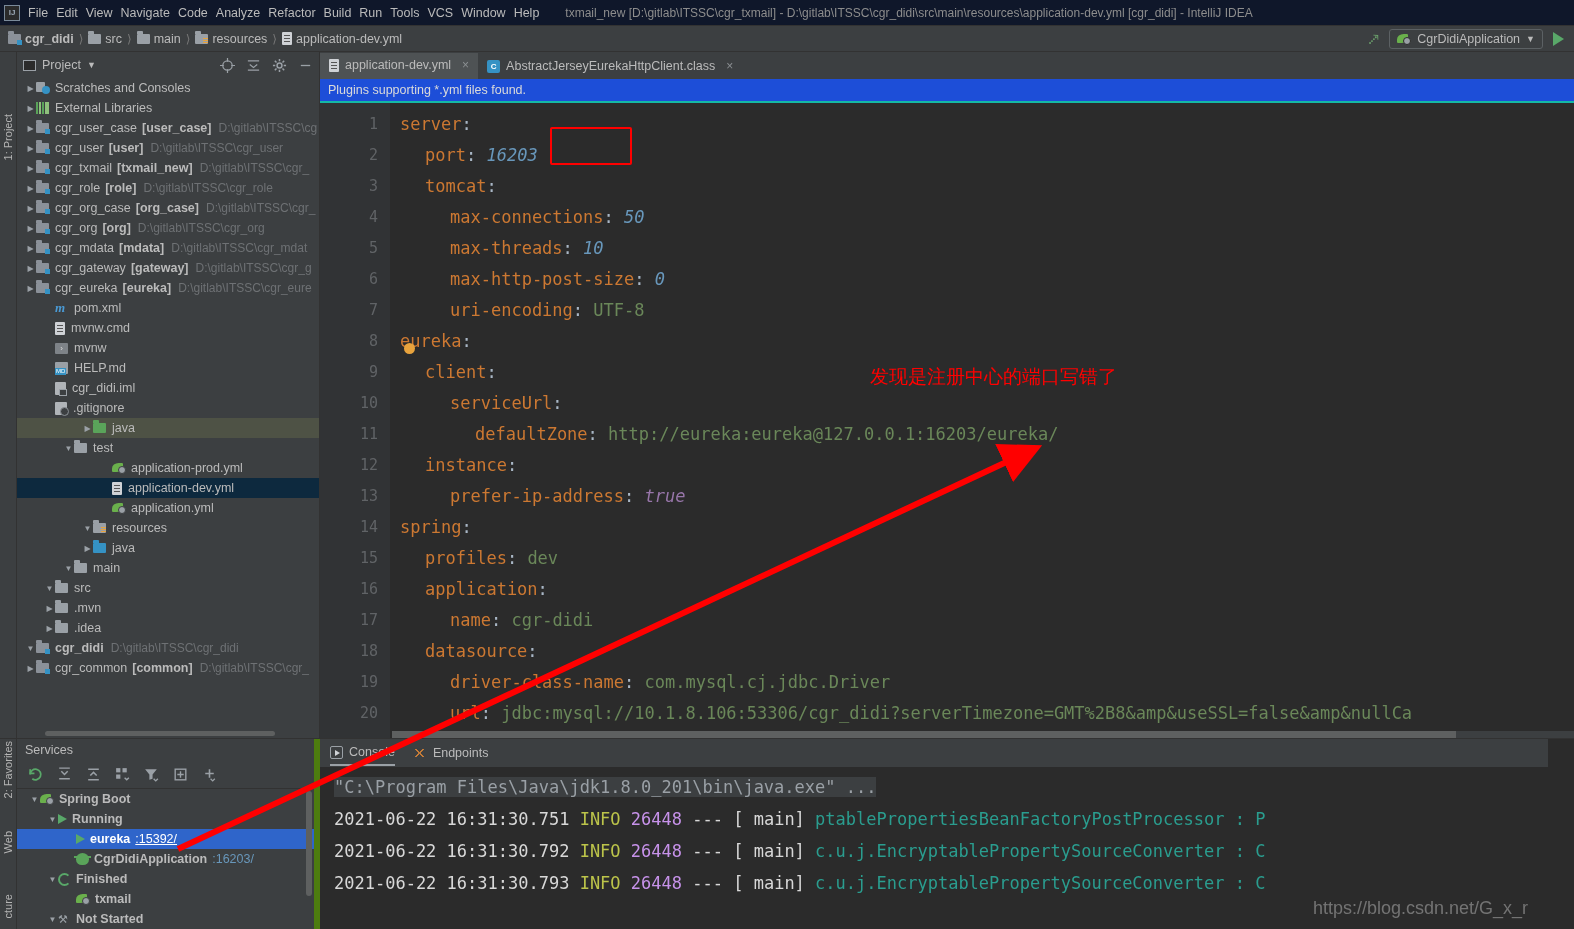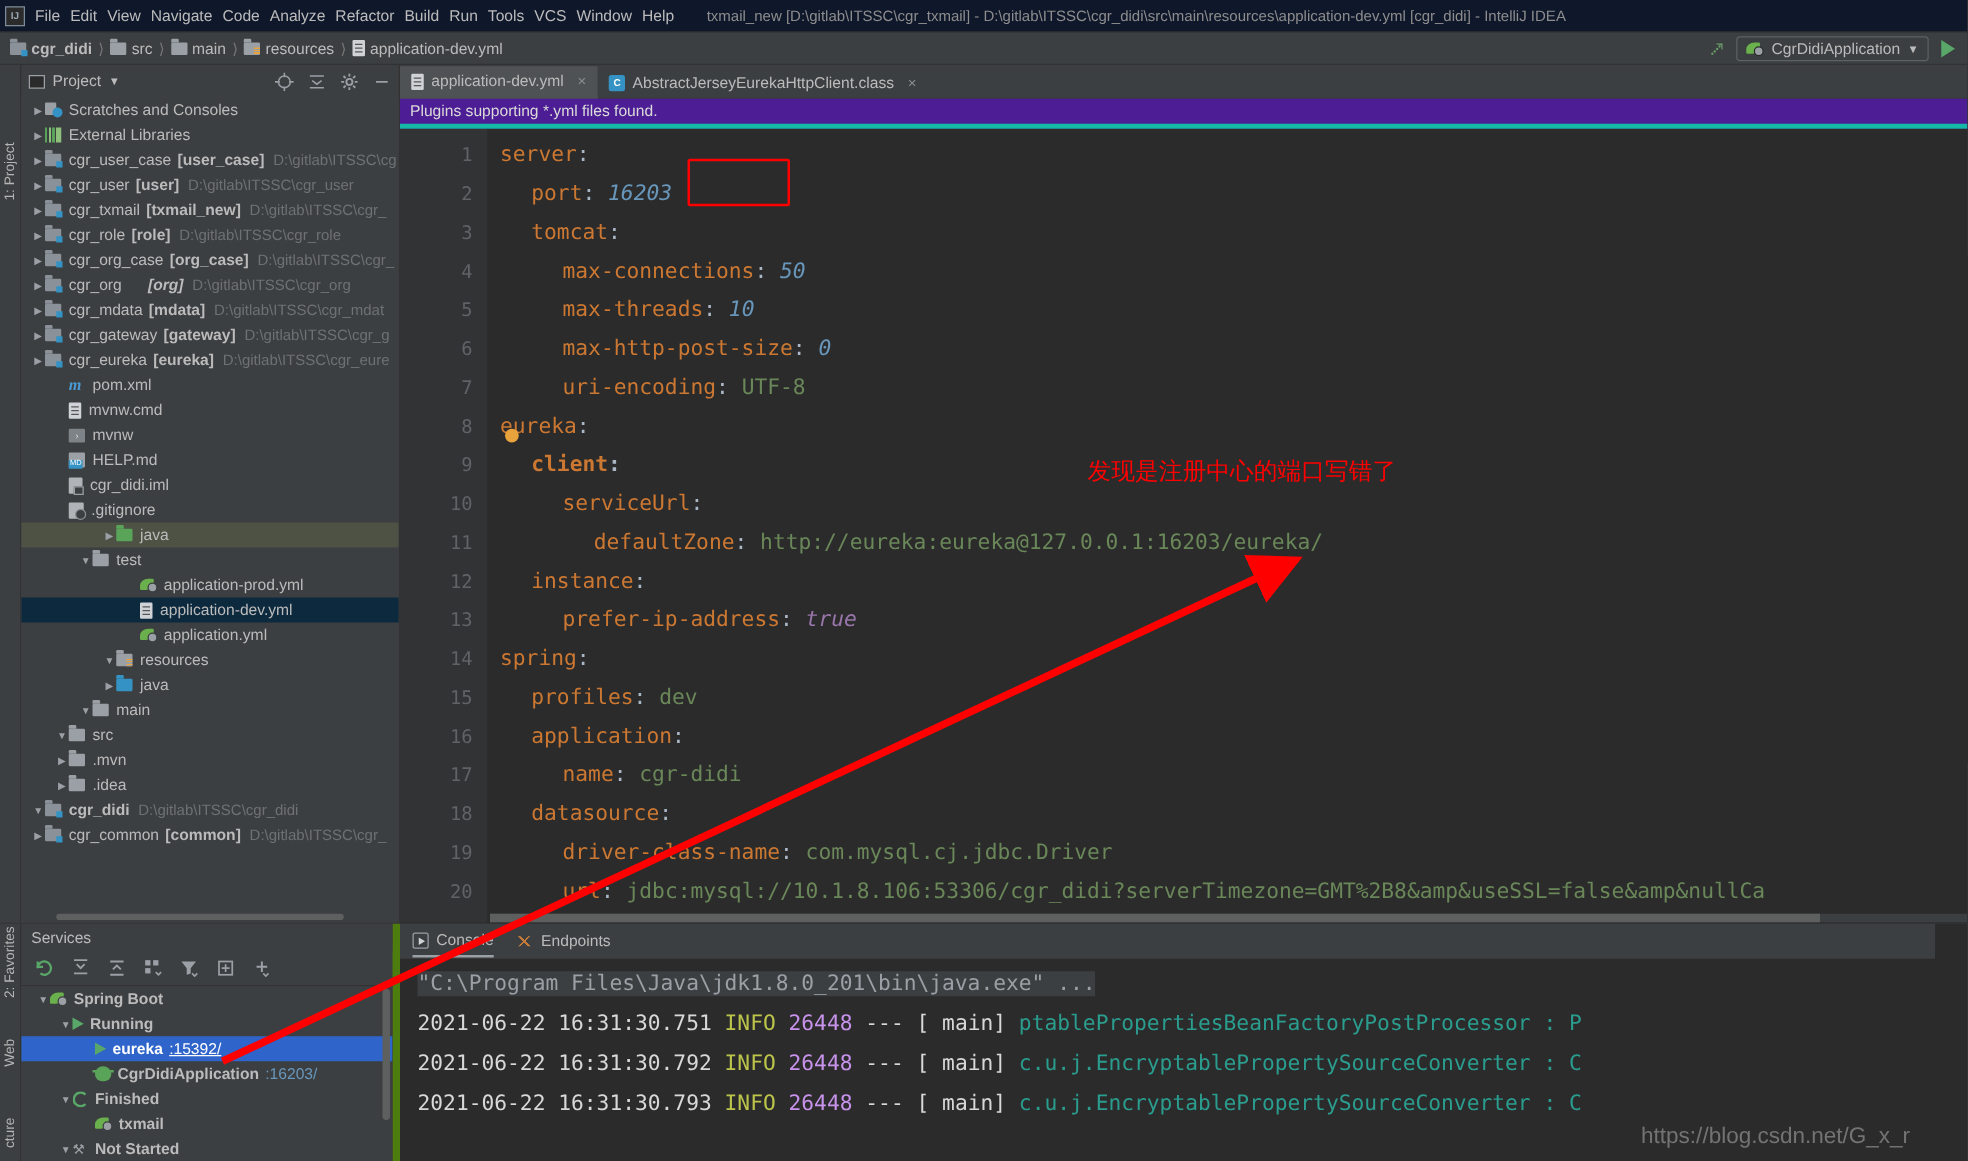--- a/index.html
+++ b/index.html
@@ -116,22 +116,22 @@
 
   
   .editor { flex:1; display:flex; flex-direction:column; background:#2b2b2b; position:relative;}
   .tabs { height:27px; background:#3c3f41; display:flex; align-items:flex-end; }
   .tab { height:26px; display:flex; align-items:center; gap:6px; padding:0 9px; font-size:12.5px;
       color:#bbbbbb; }
   .tab.active { background:#4e5254; border-bottom:2px solid #4e5254; }
   .tab .x { color:#8b8f92; font-size:12px; margin-left:5px; }
   .cls-ico { width:13px;height:13px;background:#3592c4;border-radius:2px;color:#fff;font-size:8px;
       text-align:center;line-height:13px;font-weight:bold;position:relative;}
-  .notif { height:24px; background:#4c1d95; display:flex; align-items:center; padding-left:8px;
-      font-size:12.5px; color:#dadada; border-bottom:4px solid #14b8a6;}
+  .notif { height:24px; background:#1d4ed8; display:flex; align-items:center; padding-left:8px;
+      font-size:12.5px; color:#dadada; border-bottom:2px solid #14b8a6;}
   .codewrap { flex:1; display:flex; position:relative; overflow:hidden;
       font-family:"DejaVu Sans Mono","Liberation Mono",monospace; font-size:17px; }
   .gutter { width:70px; background:#313335; color:#606366; text-align:right; padding-top:6px;
       font-size:15px; flex:0 0 auto; position:relative;}
   .gl { height:31px; line-height:31px; padding-right:12px; }
   .code { flex:1; padding-top:6px; position:relative; white-space:nowrap; overflow:hidden;
       background:#2b2b2b; }
   .cl { height:31px; line-height:31px; padding-left:10px; }
   .k { color:#cc7832; }      
   .v-num { color:#6897bb; font-style:italic; }
@@ -336,21 +336,21 @@
             <span class="tw">▶</span>
             <span class="i-mod"></span>
             <span class="tlabel">cgr_org_case</span>
             <span class="tlabel tbold" style="margin-left: 5px;">[org_case]</span>
             <span class="tpath">D:\gitlab\ITSSC\cgr_</span>
           </div>
           <div class="trow" style="padding-left: 8px;">
             <span class="tw">▶</span>
             <span class="i-mod"></span>
             <span class="tlabel">cgr_org</span>
-            <span class="tlabel tbold" style="margin-left: 21px; font-style: italic;">[org]</span>
+            <span class="tlabel tbold" style="margin-left: 5px;">[org]</span>
             <span class="tpath">D:\gitlab\ITSSC\cgr_org</span>
           </div>
           <div class="trow" style="padding-left: 8px;">
             <span class="tw">▶</span>
             <span class="i-mod"></span>
             <span class="tlabel">cgr_mdata</span>
             <span class="tlabel tbold" style="margin-left: 5px;">[mdata]</span>
             <span class="tpath">D:\gitlab\ITSSC\cgr_mdat</span>
           </div>
           <div class="trow" style="padding-left: 8px;">
@@ -510,21 +510,21 @@
           </div>
         <div class="code" id="code">
             <div class="cl" style="padding-left: 10px;"><span class="k">server</span><span class="p">:</span></div>
             <div class="cl" style="padding-left: 35px;"><span class="k">port</span><span class="p">:</span><span class="v-num"> 16203</span></div>
             <div class="cl" style="padding-left: 35px;"><span class="k">tomcat</span><span class="p">:</span></div>
             <div class="cl" style="padding-left: 60px;"><span class="k">max-connections</span><span class="p">:</span><span class="v-num"> 50</span></div>
             <div class="cl" style="padding-left: 60px;"><span class="k">max-threads</span><span class="p">:</span><span class="v-num"> 10</span></div>
             <div class="cl" style="padding-left: 60px;"><span class="k">max-http-post-size</span><span class="p">:</span><span class="v-num"> 0</span></div>
             <div class="cl" style="padding-left: 60px;"><span class="k">uri-encoding</span><span class="p">:</span><span class="v-str"> UTF-8</span></div>
             <div class="cl" style="padding-left: 10px;"><span class="k">eureka</span><span class="p">:</span></div>
-            <div class="cl" style="padding-left: 35px; font-weight: bold;"><span class="k">client</span><span class="p">:</span></div>
+            <div class="cl" style="padding-left: 35px;"><span class="k">client</span><span class="p">:</span></div>
             <div class="cl" style="padding-left: 60px;"><span class="k">serviceUrl</span><span class="p">:</span></div>
             <div class="cl" style="padding-left: 85px;"><span class="k">defaultZone</span><span class="p">:</span><span class="v-str"> http://eureka:eureka@127.0.0.1:16203/eureka/</span></div>
             <div class="cl" style="padding-left: 35px;"><span class="k">instance</span><span class="p">:</span></div>
             <div class="cl" style="padding-left: 60px;"><span class="k">prefer-ip-address</span><span class="p">:</span><span class="v-bool"> true</span></div>
             <div class="cl" style="padding-left: 10px;"><span class="k">spring</span><span class="p">:</span></div>
             <div class="cl" style="padding-left: 35px;"><span class="k">profiles</span><span class="p">:</span><span class="v-str"> dev</span></div>
             <div class="cl" style="padding-left: 35px;"><span class="k">application</span><span class="p">:</span></div>
             <div class="cl" style="padding-left: 60px;"><span class="k">name</span><span class="p">:</span><span class="v-str"> cgr-didi</span></div>
             <div class="cl" style="padding-left: 35px;"><span class="k">datasource</span><span class="p">:</span></div>
             <div class="cl" style="padding-left: 60px;"><span class="k">driver-class-name</span><span class="p">:</span><span class="v-str"> com.mysql.cj.jdbc.Driver</span></div>

